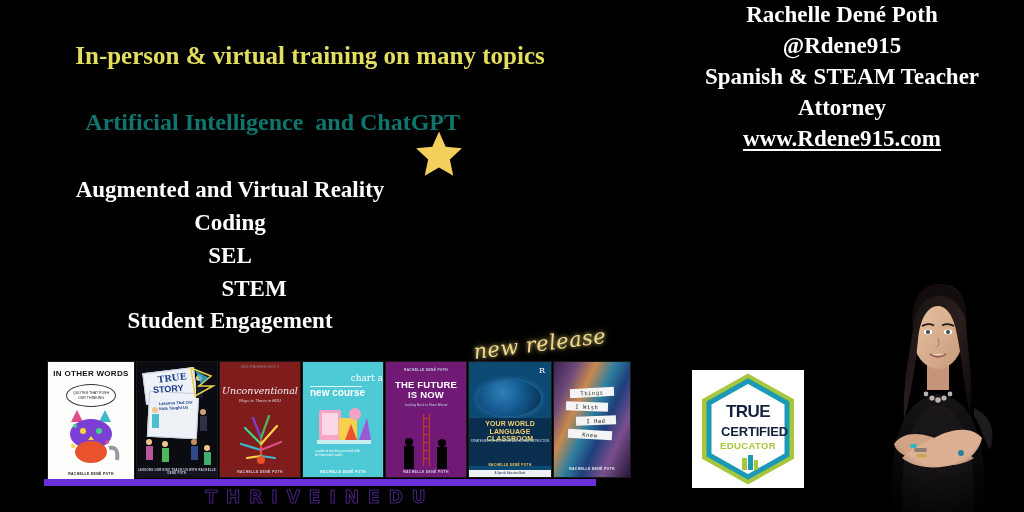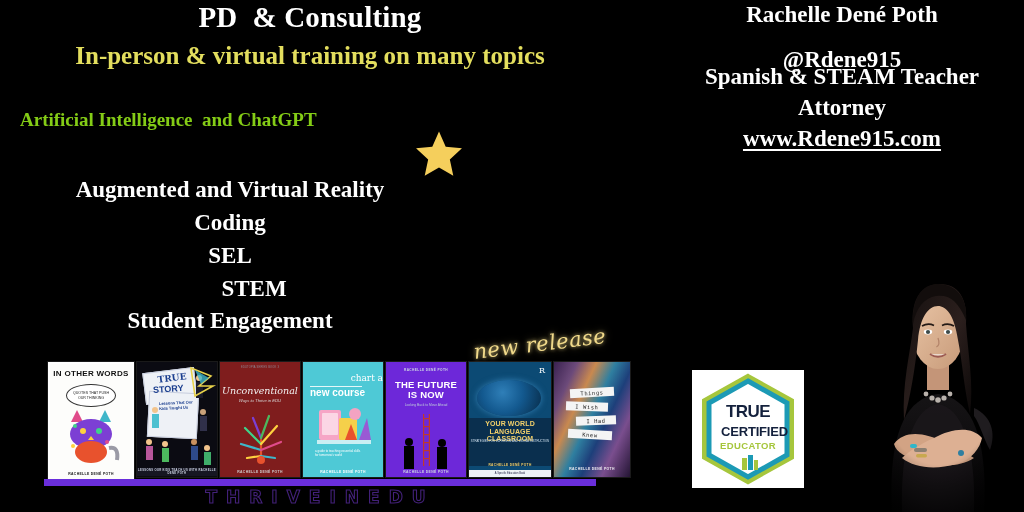--- a/index.html
+++ b/index.html
@@ -17,22 +17,22 @@
     position:absolute;left:0;top:1px;width:620px;text-align:center;
     color:#ffffff;font-weight:bold;font-size:29px;letter-spacing:.2px;
     white-space:pre;
   }
   .pd-sub{
     position:absolute;left:0;top:42px;width:620px;text-align:center;
     color:#e3de5e;font-weight:bold;font-size:25px;white-space:pre;
   }
 
   .topic-ai{
-    position:absolute;left:20px;top:109px;width:440px;text-align:left;
-    color:#84cc16;font-weight:bold;font-size:19px;white-space:pre;
+    position:absolute;left:20px;top:109px;width:440px;text-align:right;
+    color:#0f766e;font-weight:bold;font-size:24px;white-space:pre;
   }
   .star{
     position:absolute;left:412px;top:128px;width:54px;height:52px;
     color:#f5cf5c;font-size:62px;line-height:50px;text-align:center;
   }
   .star svg{display:block;}
 
   .topic{
     position:absolute;left:0;width:460px;text-align:center;
     color:#ffffff;font-weight:bold;font-size:23px;white-space:pre;
@@ -104,21 +104,21 @@
   
   .b4{width:80px;background:#4ec9d6;}
   .b4 .l1{top:12px;color:#ffffff;font-size:9px;text-align:right;left:7px;font-family:"DejaVu Serif",serif;}
   .b4 .l2{top:26px;left:7px;color:#ffffff;font-size:10px;font-weight:bold;text-align:left;}
   .b4 .rule{position:absolute;left:7px;top:24px;width:52px;height:1px;background:#ffffff;opacity:.85;}
   .b4 .art{position:absolute;left:12px;top:42px;width:58px;height:44px;}
   .b4 .gtxt{position:absolute;left:12px;top:88px;width:46px;color:#fff;font-size:3px;line-height:1.3;}
   .b4 .byline{color:#ffffff;}
 
   
-  .b5{width:80px;background:#6d28d9;}
+  .b5{width:80px;background:#701a75;}
   .b5 .au{top:7px;color:#cdd6e4;font-size:3.2px;letter-spacing:.4px;font-weight:bold;}
   .b5 .ttl{top:18px;color:#ffffff;font-size:9.5px;font-weight:bold;line-height:1.08;letter-spacing:.2px;}
   .b5 .sub{top:42px;color:#bcc8da;font-size:3.3px;}
   .b5 .ladder{position:absolute;left:37px;top:52px;width:7px;height:52px;}
   .b5 .byline{color:#cdd6e4;}
 
   
   .b6{width:82px;background:#0c4a74;}
   .b6 .rmark{position:absolute;right:6px;top:4px;color:#fff;font-size:8px;font-family:"DejaVu Serif",serif;}
   .b6 .globe{
@@ -160,21 +160,21 @@
     -webkit-text-stroke:1.1px #43217a;
   }
 
   
   .right-col{position:absolute;left:660px;top:0;width:364px;height:512px;}
   .rline{
     position:absolute;left:0;width:364px;text-align:center;color:#ffffff;
     font-weight:bold;white-space:pre;
   }
   .r1{top:2px;font-size:23px;}
-  .r2{top:33px;font-size:23px;margin-top:14px;}
+  .r2{top:33px;font-size:23px;}
   .r3{top:64px;font-size:23px;}
   .r4{top:95px;font-size:23px;}
   .r5{top:126px;font-size:23px;text-decoration:underline;text-underline-offset:3px;}
 
   
   .iste{
     position:absolute;left:692px;top:370px;width:112px;height:118px;background:#ffffff;
     font-family:"Liberation Sans", sans-serif;
   }
   .iste .hexwrap{position:absolute;inset:0;}
@@ -186,21 +186,20 @@
   
   .portrait{position:absolute;left:858px;top:248px;width:160px;height:264px;}
 </style>
 </head>
 <body>
 
 <div id="slide">
 
   <div class="left-col">
 
-    <div class="pd-title">PD  &amp; Consulting</div>
     <div class="pd-sub">In-person &amp; virtual training on many topics</div>
 
     <div class="topic-ai">Artificial Intelligence  and ChatGPT</div>
 
     <div class="star">
       <svg width="54" height="52" viewBox="0 0 24 24" aria-hidden="true">
         <polygon points="12,1.6 15.1,8.6 22.6,9.4 17,14.5 18.6,22 12,18.2 5.4,22 7,14.5 1.4,9.4 8.9,8.6" fill="#F5CF5C"></polygon>
       </svg>
     </div>
 

